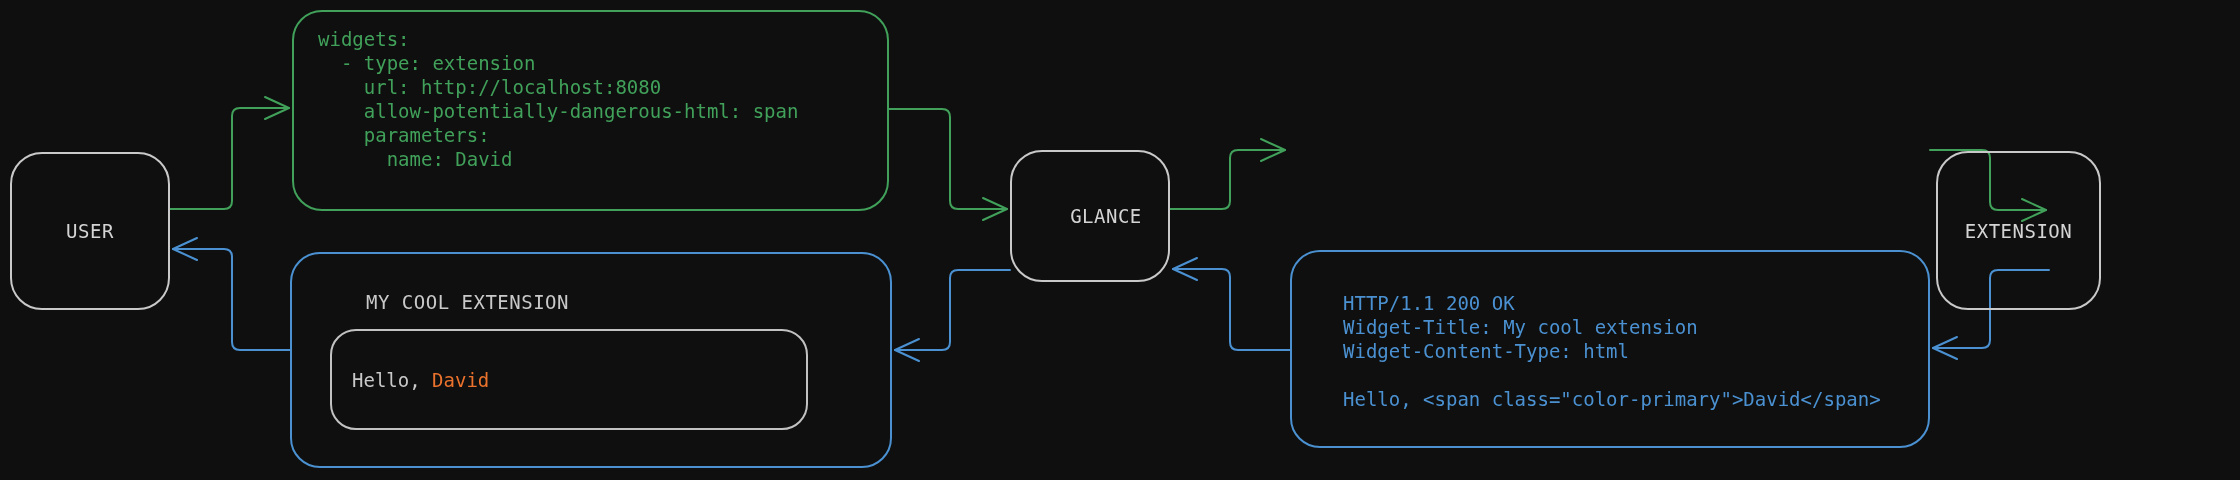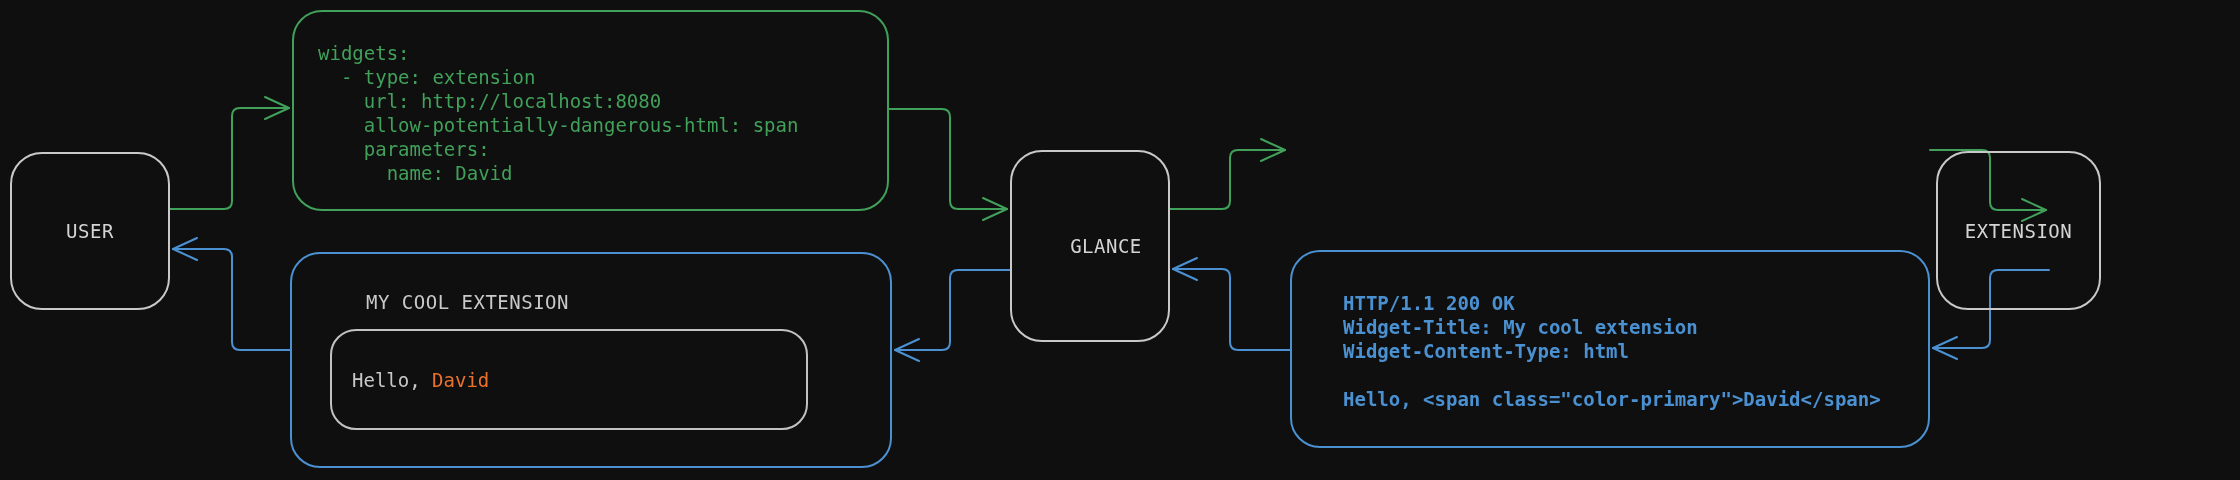--- a/index.html
+++ b/index.html
@@ -35,33 +35,33 @@
     border-radius: 32px;
     box-sizing: border-box;
     display: flex;
     align-items: center;
     justify-content: center;
     color: #d4d4d4;
     font-size: 19px;
     letter-spacing: 0.5px;
   }
   .node-user      { left: 10px;   top: 152px; width: 160px; height: 158px; text-align: center; }
-  .node-glance    { left: 1010px; top: 150px; width: 160px; height: 192px; padding-left: 32px; }
+  .node-glance    { left: 1010px; top: 150px; width: 160px; height: 132px; padding-left: 32px; }
   .node-extension { left: 1936px; top: 151px; width: 165px; height: 159px; }
 
   .msg-box {
     position: absolute;
     box-sizing: border-box;
     border-radius: 30px;
     border: 2px solid;
   }
   .msg-green { border-color: #41a05a; color: #41a05a; }
-  .msg-blue  { border-color: #4b91d2; color: #4b91d2; font-weight: bold; }
+  .msg-blue  { border-color: #4b91d2; color: #4b91d2; }
 
-  .box-config   { left: 292px;  top: 10px;  width: 597px; height: 201px; padding: 29px 0 0 24px; }
+  .box-config   { left: 292px;  top: 10px;  width: 597px; height: 201px; padding: 15px 0 0 24px; }
   .box-request  { left: 1288px; top: 90px;  width: 642px; height: 121px;
                   display: flex; align-items: center; padding-left: 37px; }
   .box-response { left: 1290px; top: 250px; width: 640px; height: 198px; padding: 39px 0 0 51px; }
   .box-widget   { left: 290px;  top: 252px; width: 602px; height: 216px; border-color: #4b91d2; padding-left: 14px; }
 
   .code-line {
     font-size: 19px;
     line-height: 24px;
     min-height: 24px;
     white-space: pre;

